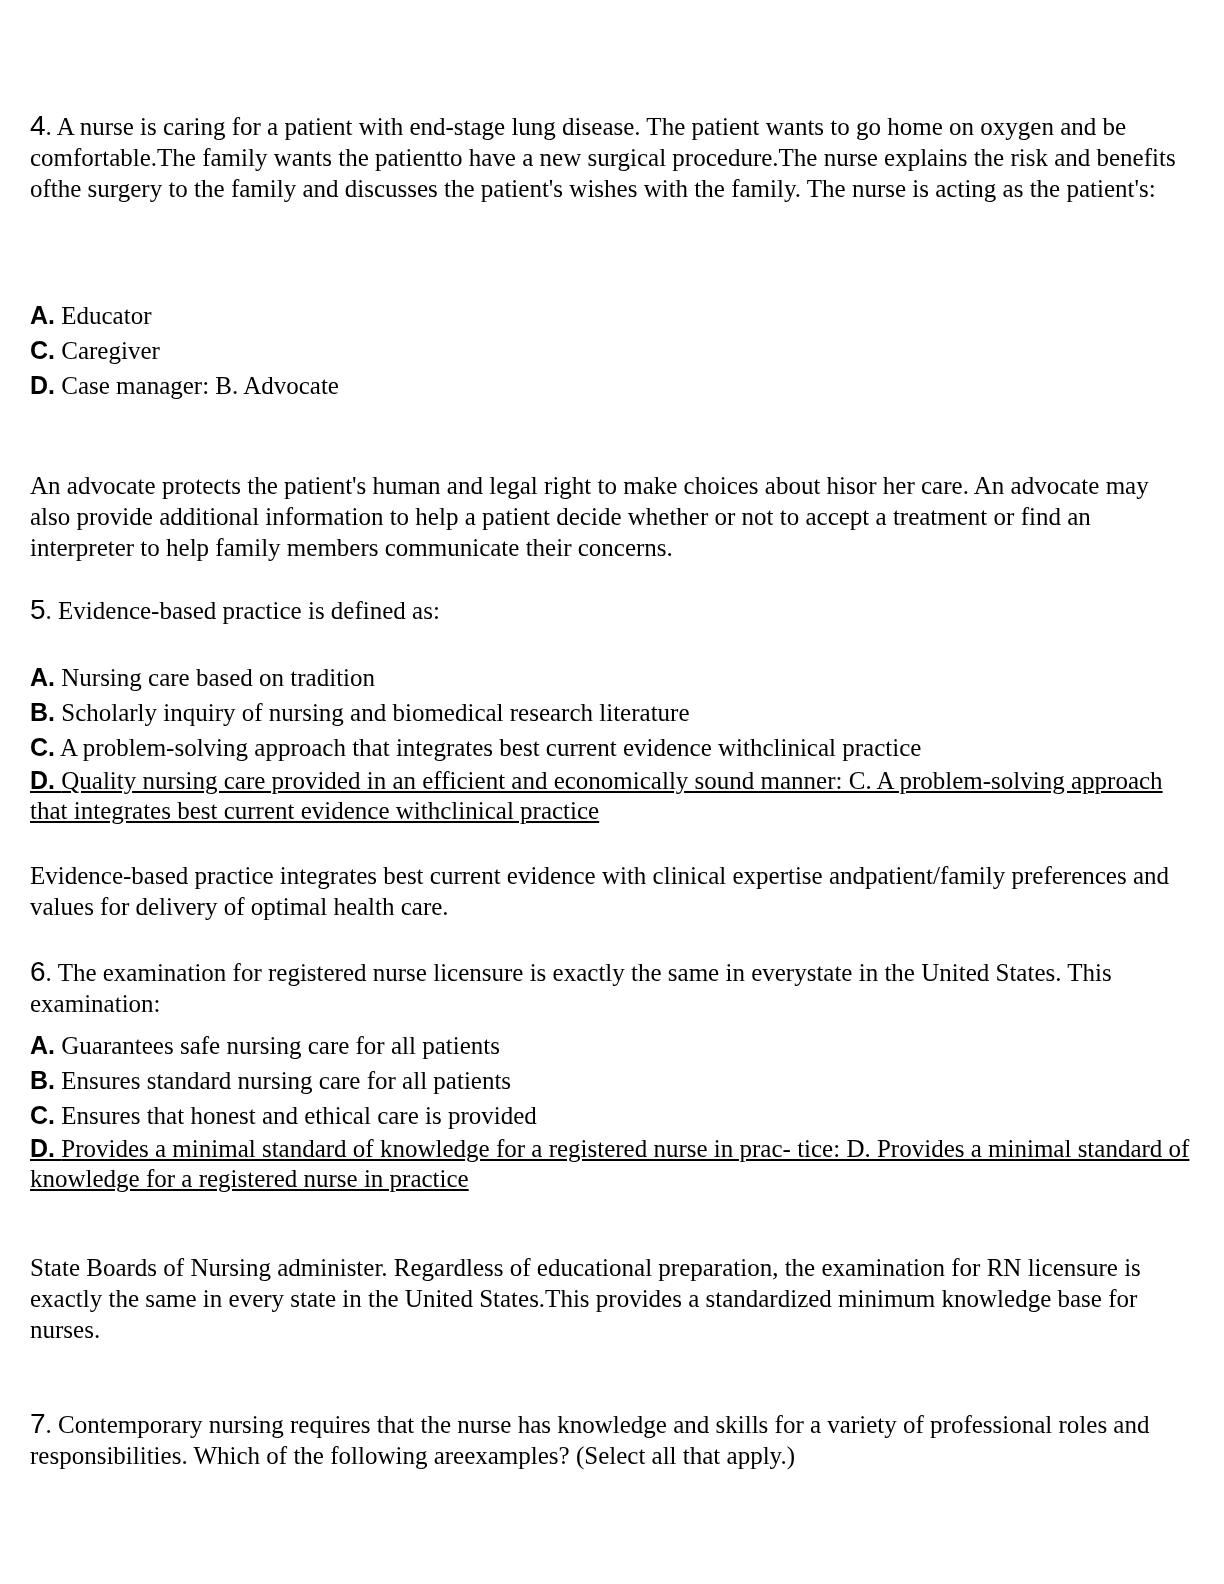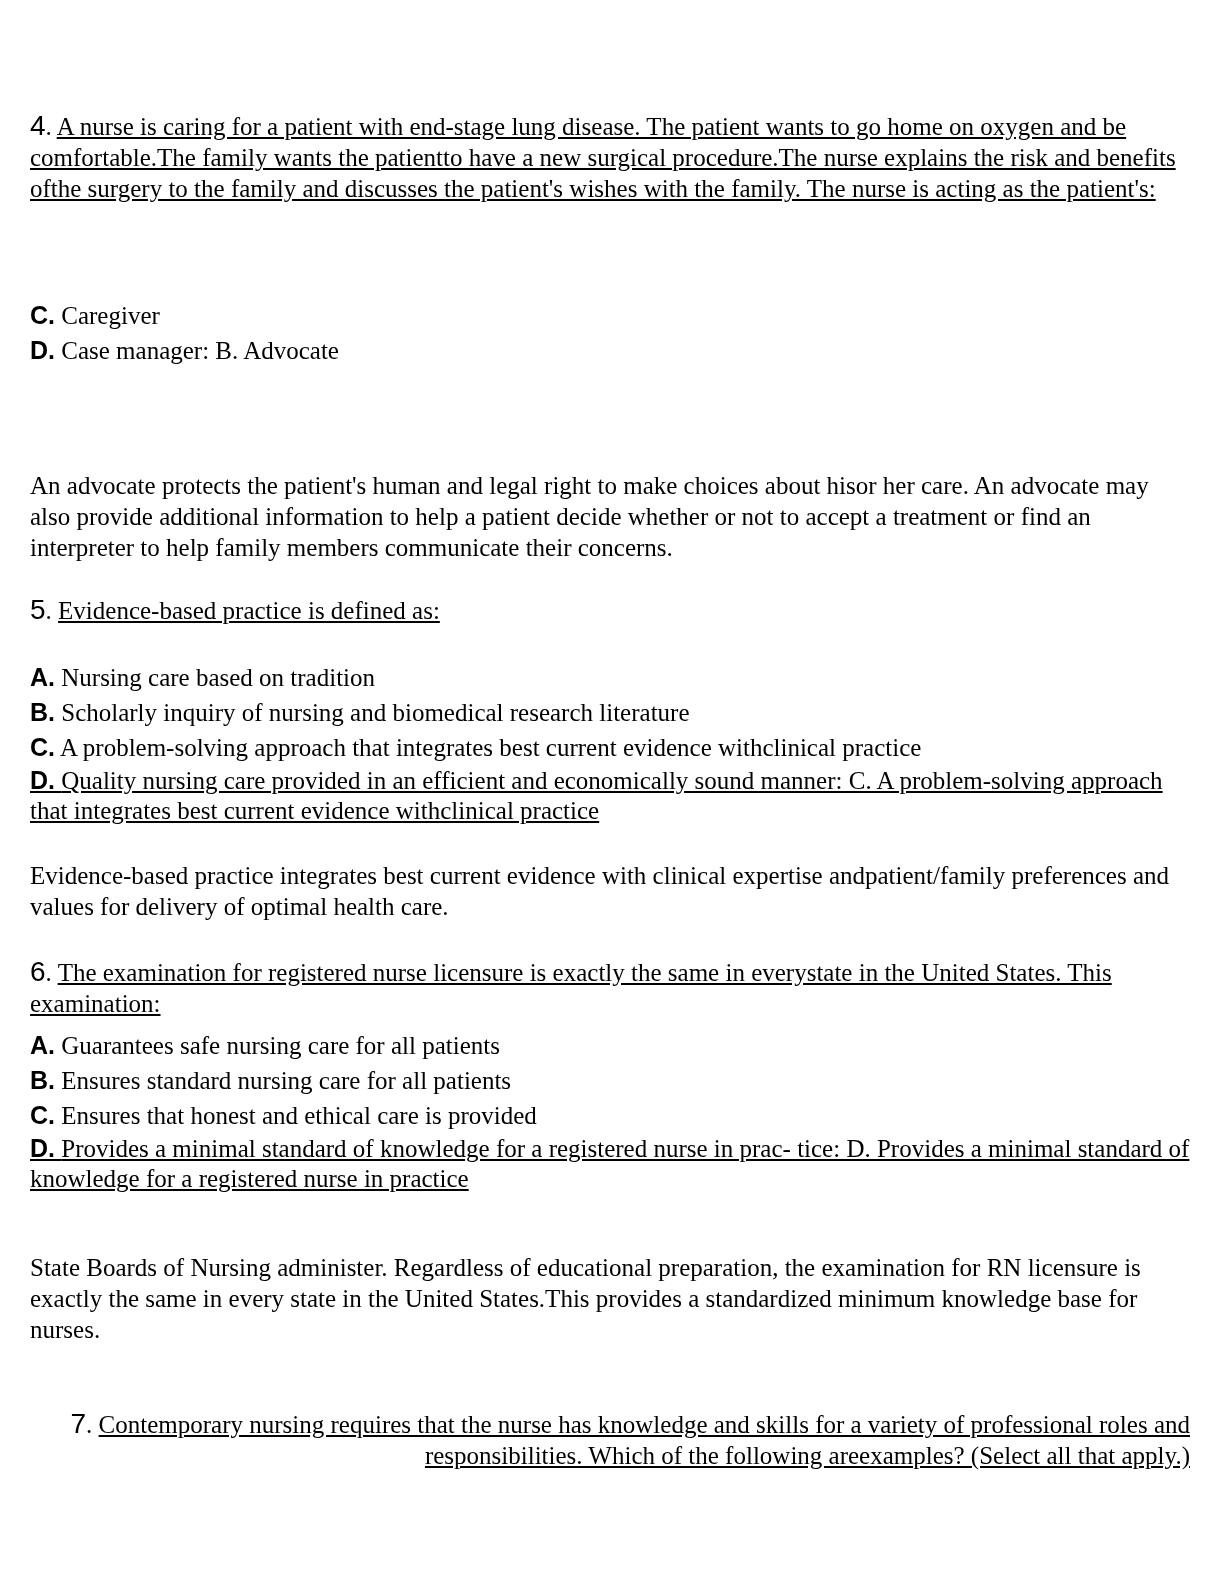--- a/index.html
+++ b/index.html
@@ -46,35 +46,39 @@
     .opt.wrap {
       white-space: normal;
       height: auto;
       line-height: 30px;
       text-decoration: underline;
     }
     .para {
       display: block;
       line-height: 31px;
     }
-    .q-text { display: inline; text-decoration: underline; }
+    .q-text { display: inline; }
   </style>
 </head>
 <body>
 
 <div class="page">
 
   <div class="block" style="top:110px;">
     <div class="para">
       <span class="num">4</span><span>.</span>
       <span class="q-text">A nurse is caring for a patient with end-stage lung disease. The patient wants to go home on oxygen and be comfortable.The family wants the patientto have a new surgical procedure.The nurse explains the risk and benefits ofthe surgery to the family and discusses the patient's wishes with the family. The nurse is acting as the patient's:</span>
     </div>
   </div>
 
   <div class="block" style="top:298px;">
+    <div class="opt">
+      <span class="opt-letter">A.</span>
+      <span>Educator</span>
+    </div>
     <div class="opt">
       <span class="opt-letter">C.</span>
       <span>Caregiver</span>
     </div>
     <div class="opt">
       <span class="opt-letter">D.</span>
       <span>Case manager: B. Advocate</span>
     </div>
   </div>
 
@@ -135,20 +139,20 @@
     <div class="opt wrap">
       <span class="opt-letter">D.</span>
       <span>Provides a minimal standard of knowledge for a registered nurse in prac- tice: D. Provides a minimal standard of knowledge for a registered nurse in practice</span>
     </div>
   </div>
 
   <div class="block" style="top:1252px;">
     <div class="para">State Boards of Nursing administer. Regardless of educational preparation, the examination for RN licensure is exactly the same in every state in the United States.This provides a standardized minimum knowledge base for nurses.</div>
   </div>
 
-  <div class="block" style="top:1408px;text-align:right;">
+  <div class="block" style="top:1408px;">
     <div class="para">
       <span class="num">7</span><span>.</span>
       <span class="q-text">Contemporary nursing requires that the nurse has knowledge and skills for a variety of professional roles and responsibilities. Which of the following areexamples? (Select all that apply.)</span>
     </div>
   </div>
 
 </div>
 
 </body></html>

